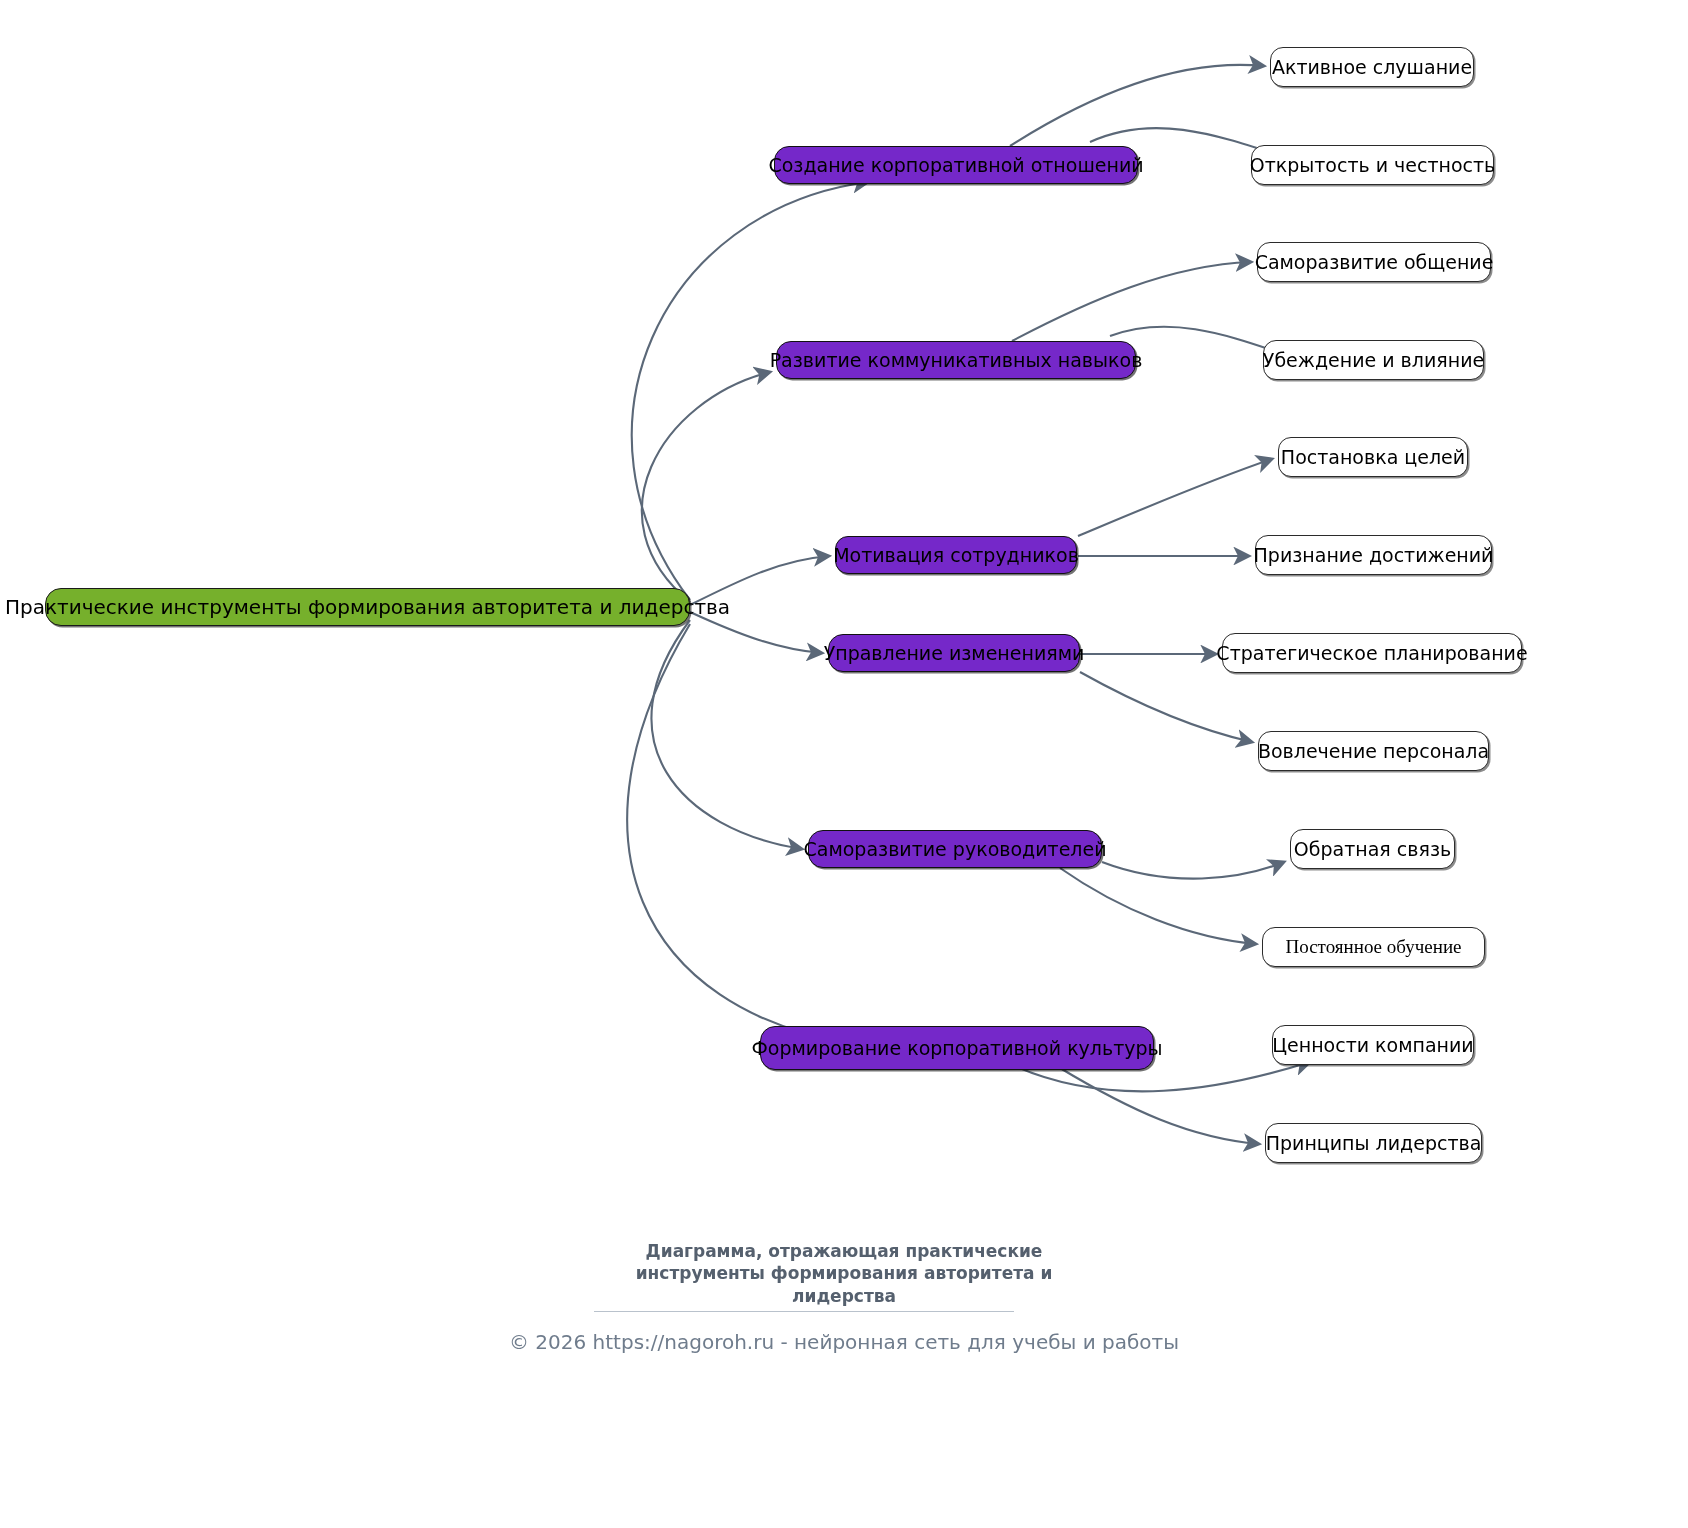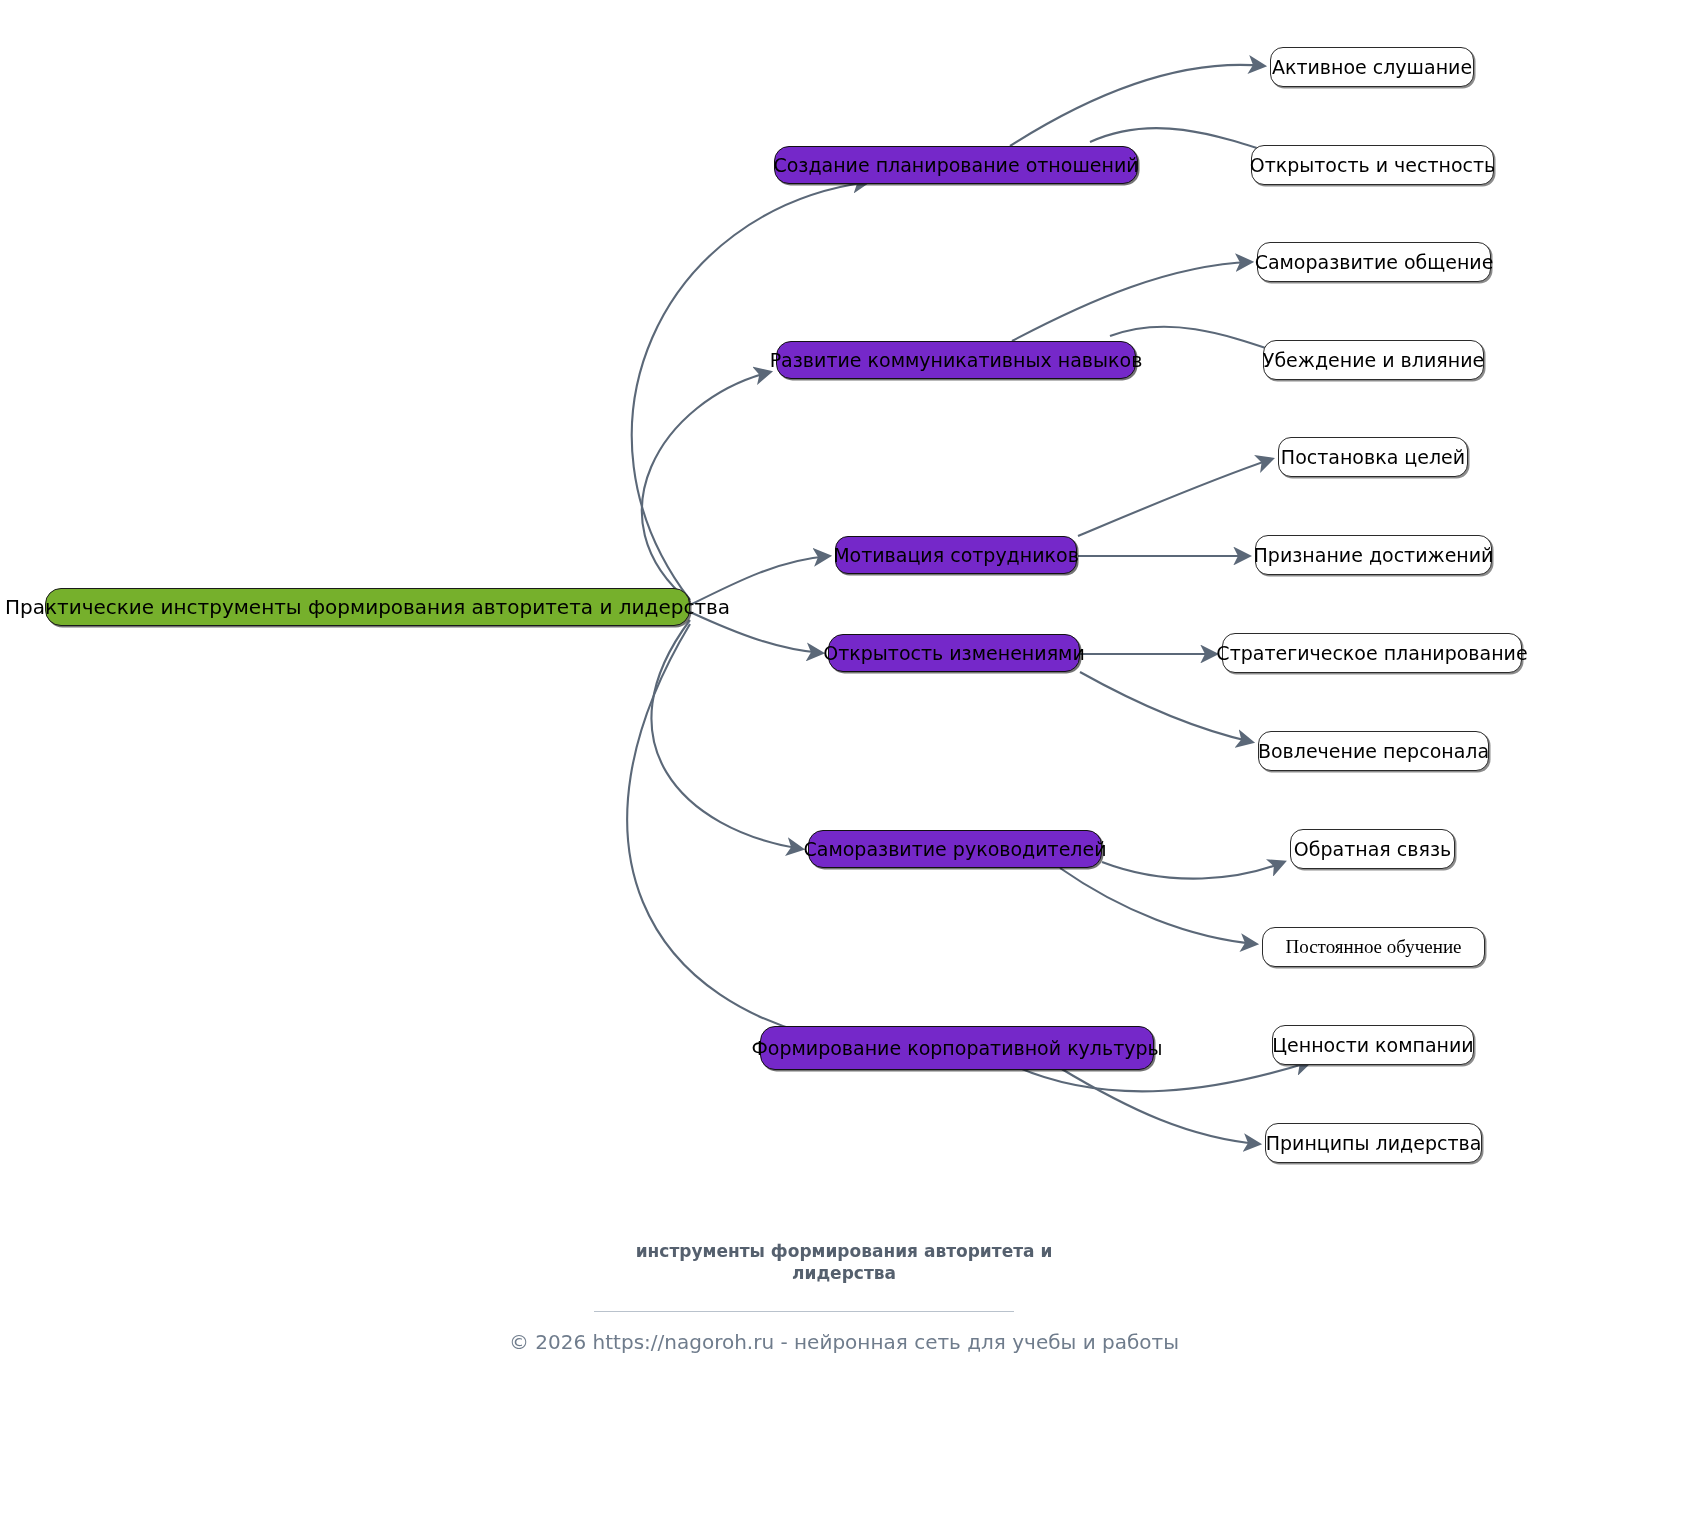--- a/index.html
+++ b/index.html
@@ -126,21 +126,21 @@
       <path d="M 1010 1064 C 1110 1110 1220 1090 1310 1062"></path>
       <path d="M 1060 1068 C 1130 1110 1190 1138 1259 1144"></path>
     </g>
   </svg>
 
   <div class="node node-root" style="left:45px; top:588px; width:645px; height:38px;">
     <span>Практические инструменты формирования авторитета и лидерства</span>
   </div>
 
   <div class="node node-branch" style="left:774px; top:146px; width:364px; height:38px;">
-    <span>Создание планирование отношений</span>
+    <span>Создание корпоративной отношений</span>
   </div>
   <div class="node node-leaf" style="left:1270px; top:47px; width:204px; height:40px;">
     <span>Активное слушание</span>
   </div>
   <div class="node node-leaf" style="left:1251px; top:145px; width:243px; height:40px;">
     <span>Открытость и честность</span>
   </div>
 
   <div class="node node-branch" style="left:776px; top:341px; width:360px; height:38px;">
     <span>Развитие коммуникативных навыков</span>
@@ -156,21 +156,21 @@
     <span>Мотивация сотрудников</span>
   </div>
   <div class="node node-leaf" style="left:1278px; top:437px; width:190px; height:40px;">
     <span>Постановка целей</span>
   </div>
   <div class="node node-leaf" style="left:1255px; top:535px; width:237px; height:40px;">
     <span>Признание достижений</span>
   </div>
 
   <div class="node node-branch" style="left:828px; top:634px; width:252px; height:38px;">
-    <span>Открытость изменениями</span>
+    <span>Управление изменениями</span>
   </div>
   <div class="node node-leaf" style="left:1222px; top:633px; width:300px; height:40px;">
     <span>Стратегическое планирование</span>
   </div>
   <div class="node node-leaf" style="left:1258px; top:731px; width:231px; height:40px;">
     <span>Вовлечение персонала</span>
   </div>
 
   <div class="node node-branch" style="left:808px; top:830px; width:294px; height:38px;">
     <span>Саморазвитие руководителей</span>
@@ -186,20 +186,21 @@
     <span>Формирование корпоративной культуры</span>
   </div>
   <div class="node node-leaf" style="left:1272px; top:1025px; width:202px; height:40px;">
     <span>Ценности компании</span>
   </div>
   <div class="node node-leaf" style="left:1265px; top:1123px; width:217px; height:40px;">
     <span>Принципы лидерства</span>
   </div>
 
   <div class="caption" style="top:1240px;">
+    <div>Диаграмма, отражающая практические</div>
     <div>инструменты формирования авторитета и</div>
     <div>лидерства</div>
   </div>
 
   <div class="caption-rule" style="left:594px; top:1311px; width:420px;"></div>
 
   <div class="copyright" style="top:1330px;">© 2026 https://nagoroh.ru - нейронная сеть для учебы и работы</div>
 
 </div>
 

